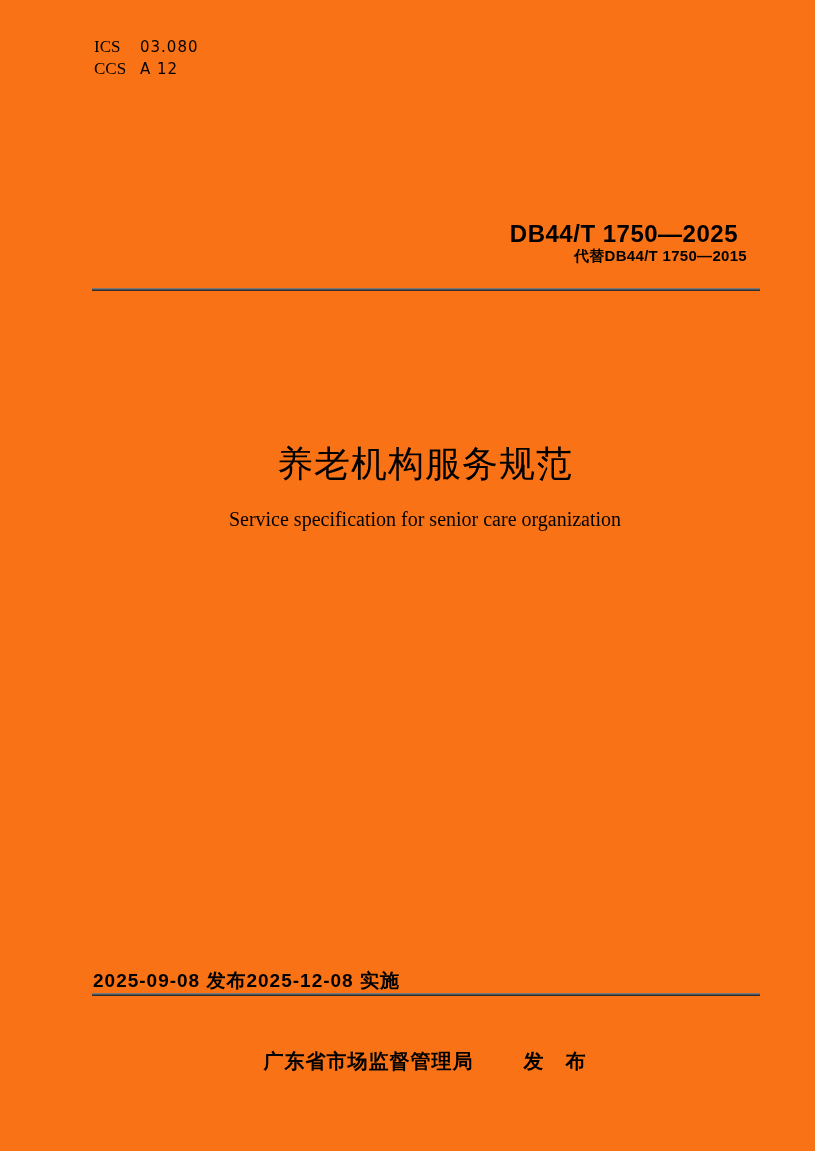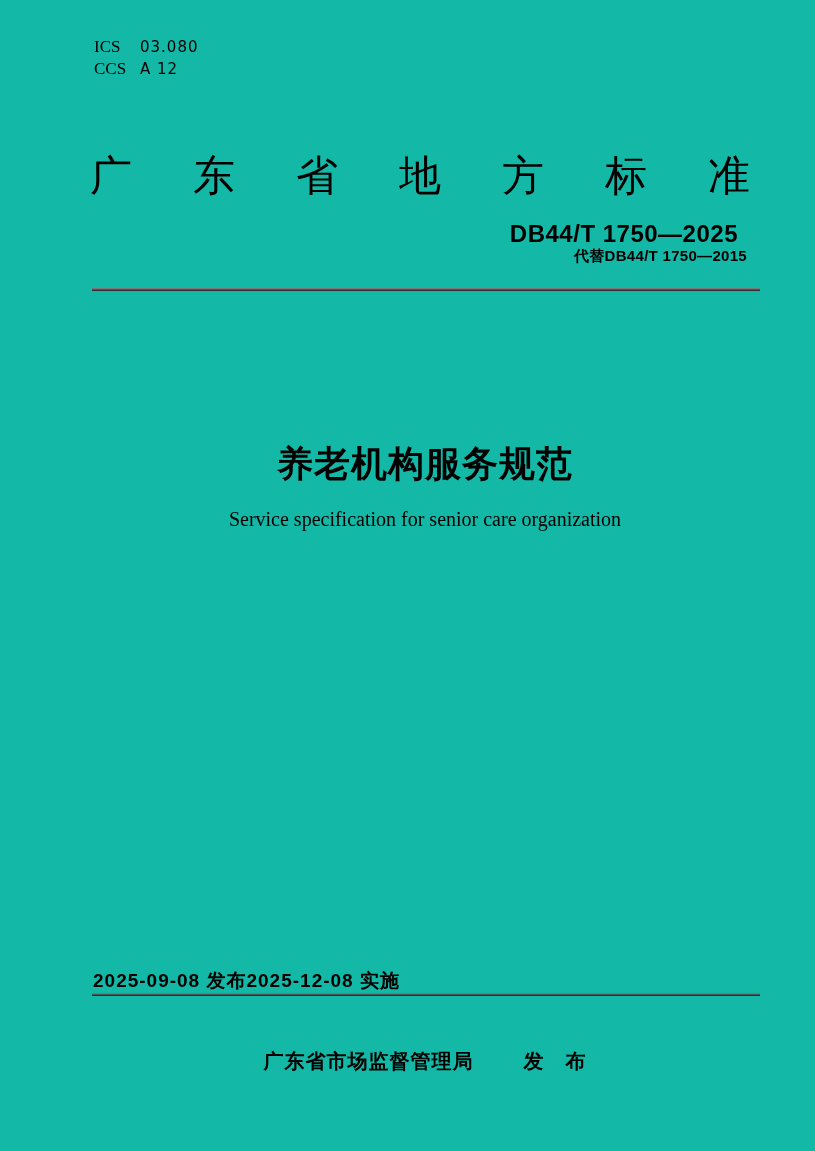--- a/index.html
+++ b/index.html
@@ -4,21 +4,21 @@
 <style>
   * { margin: 0; padding: 0; box-sizing: border-box; }
   html, body { background: #e8e8e8; }
   body { font-family: "Liberation Sans", sans-serif; }
 
   .page {
     position: relative;
     width: 815px;
     height: 1151px;
     margin: 0 auto;
-    background: #14b8a6;
+    background: #f97316;
     color: #000;
     overflow: hidden;
   }
 
   
   .ics-block {
     position: absolute;
     left: 94px;
     top: 36px;
   }
@@ -100,21 +100,21 @@
   .rule-bottom { top: 993px; }
 
   
   .doc-title {
     position: absolute;
     left: 92px;
     width: 666px;
     top: 440px;
     text-align: center;
     font-size: 36px;
-    font-weight: bold;
+    font-weight: normal;
     letter-spacing: 1px;
     white-space: nowrap;
   }
   .doc-subtitle {
     position: absolute;
     left: 92px;
     width: 666px;
     top: 508px;
     text-align: center;
     font-family: Liberation Serif, serif;
@@ -160,21 +160,20 @@
   <div class="ics-block">
     <div class="code-line">
       <span class="code-label">ICS</span><span class="code-value">03.080</span>
     </div>
     <div class="code-line">
       <span class="code-label">CCS</span><span class="code-value">A 12</span>
     </div>
   </div>
 
 
-  <div class="standard-type">广东省地方标准</div>
 
   <div class="std-number">DB44/T 1750—2025</div>
   <div class="std-replaces">代替DB44/T 1750—2015</div>
 
   <div class="rule rule-top"></div>
 
   <div class="doc-title">养老机构服务规范</div>
   <div class="doc-subtitle">Service specification for senior care organization</div>
 
   <div class="dates-row">

